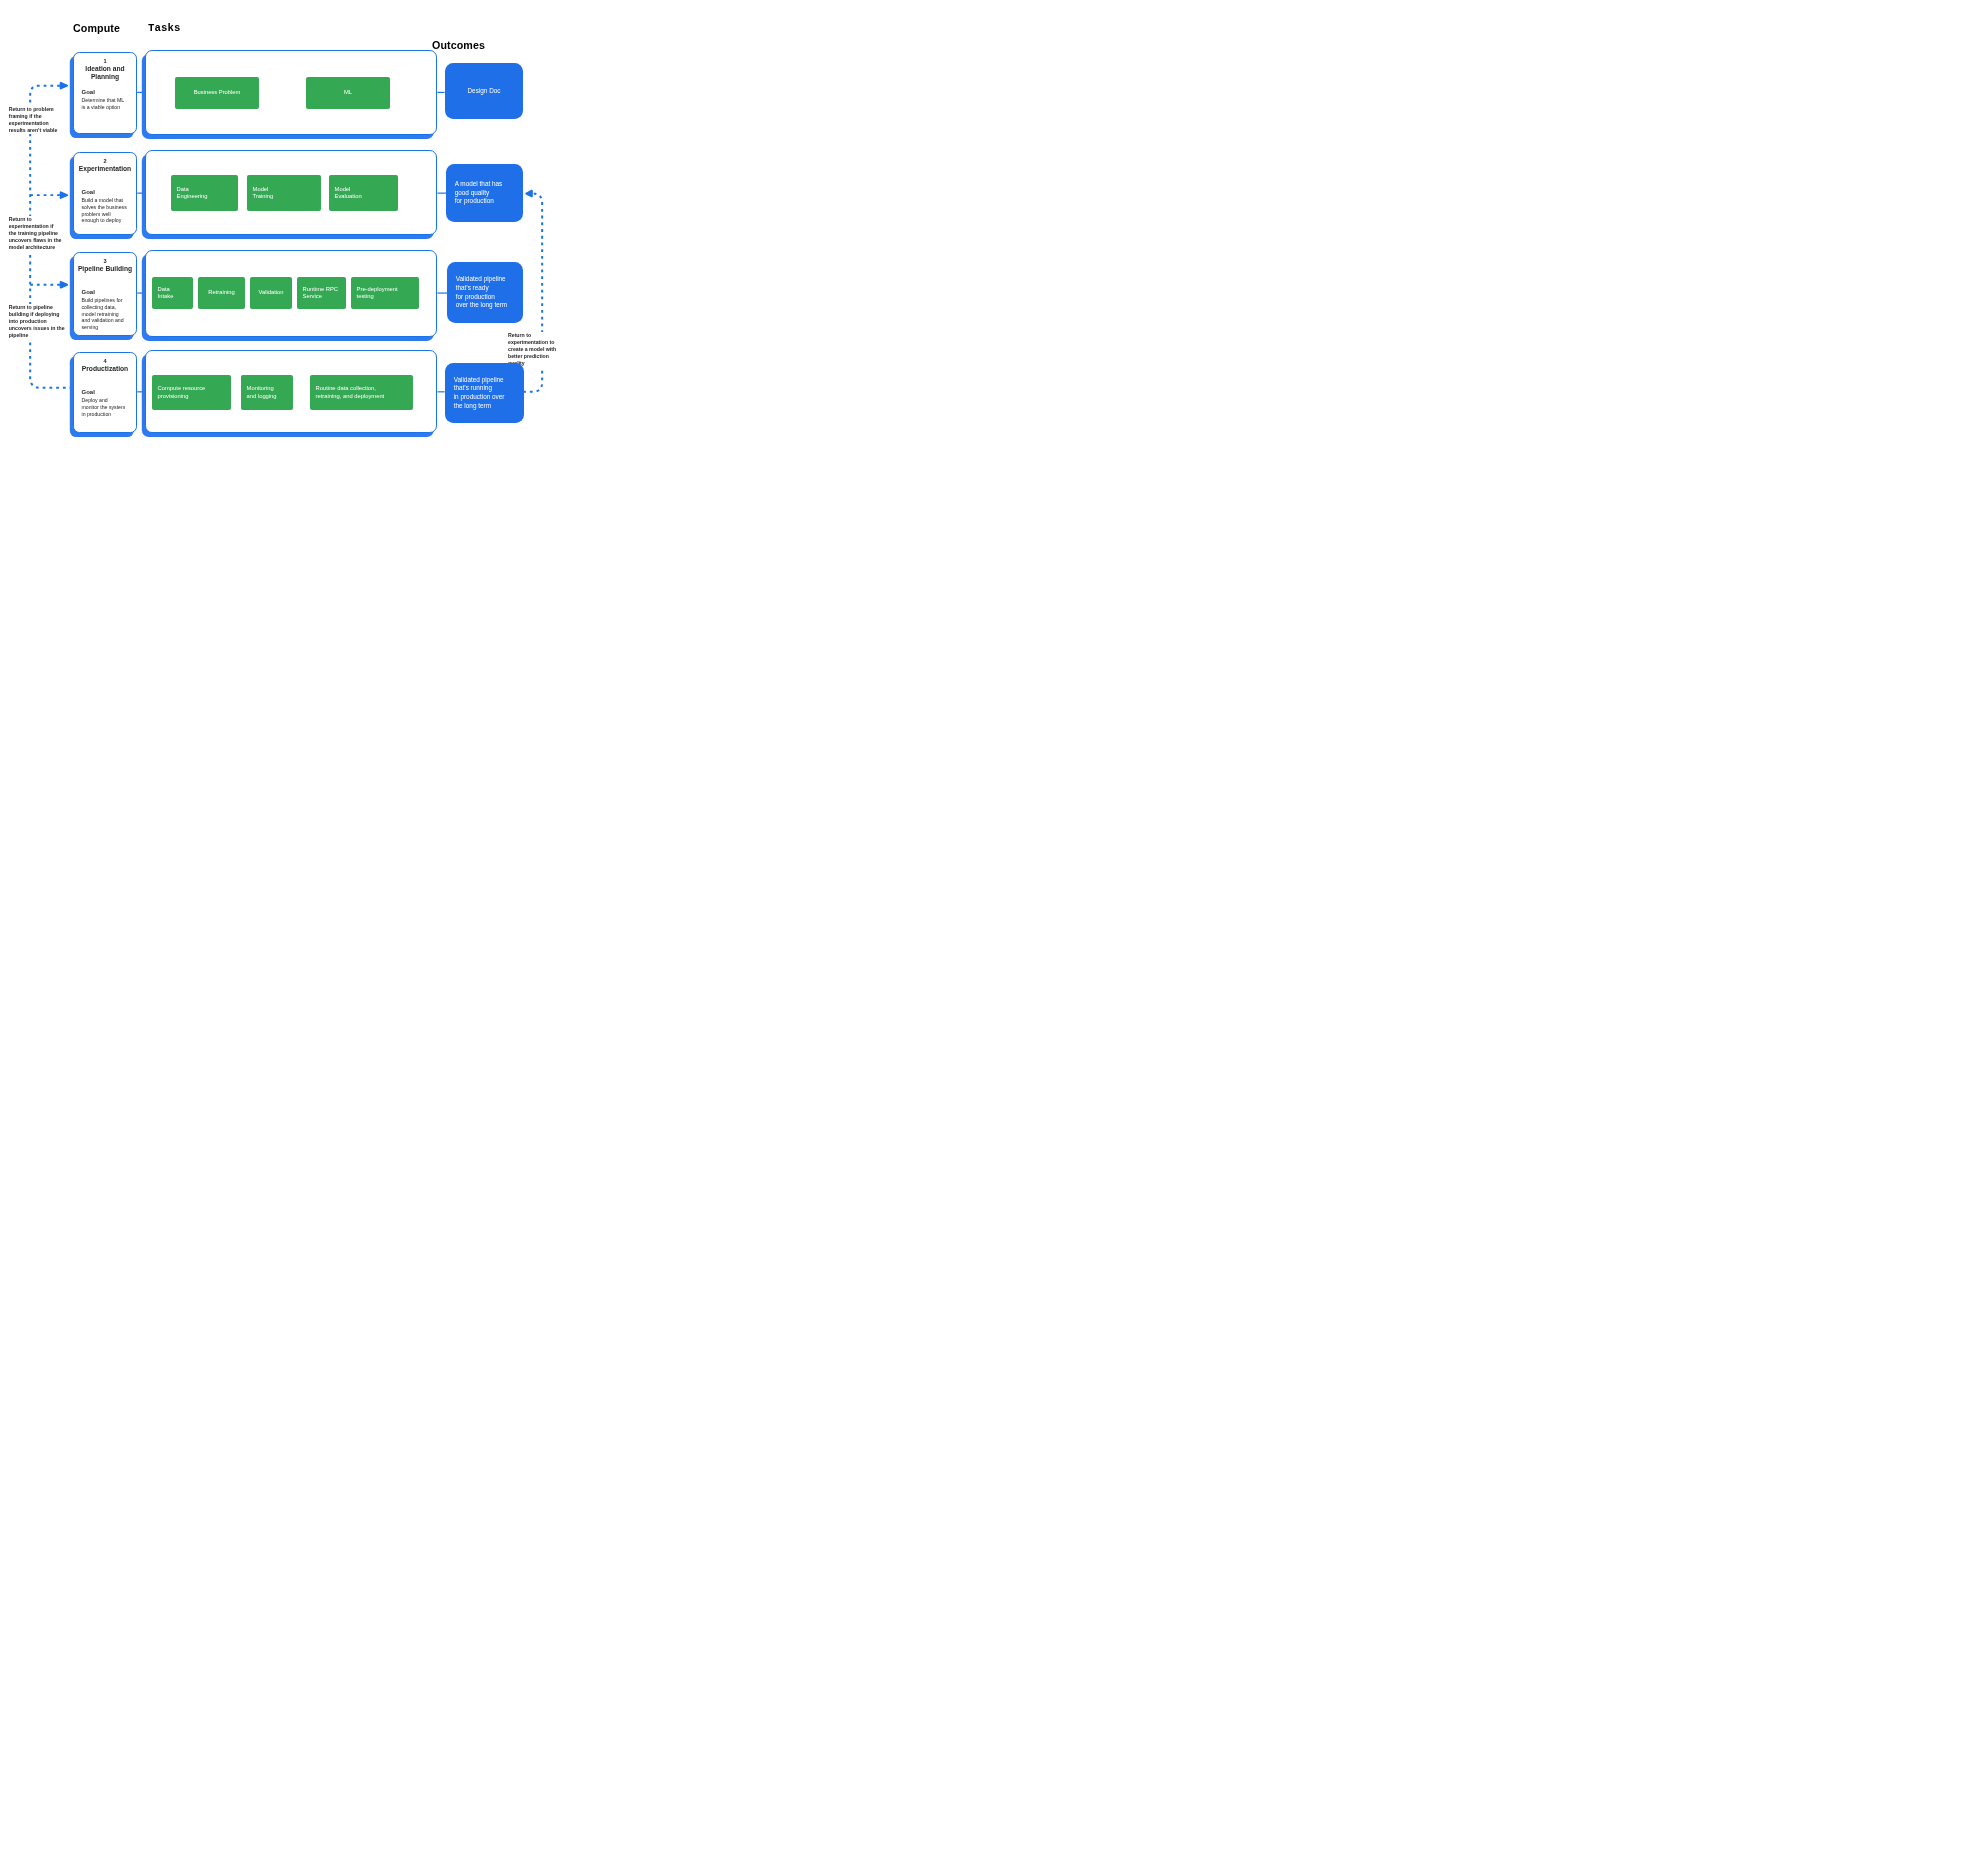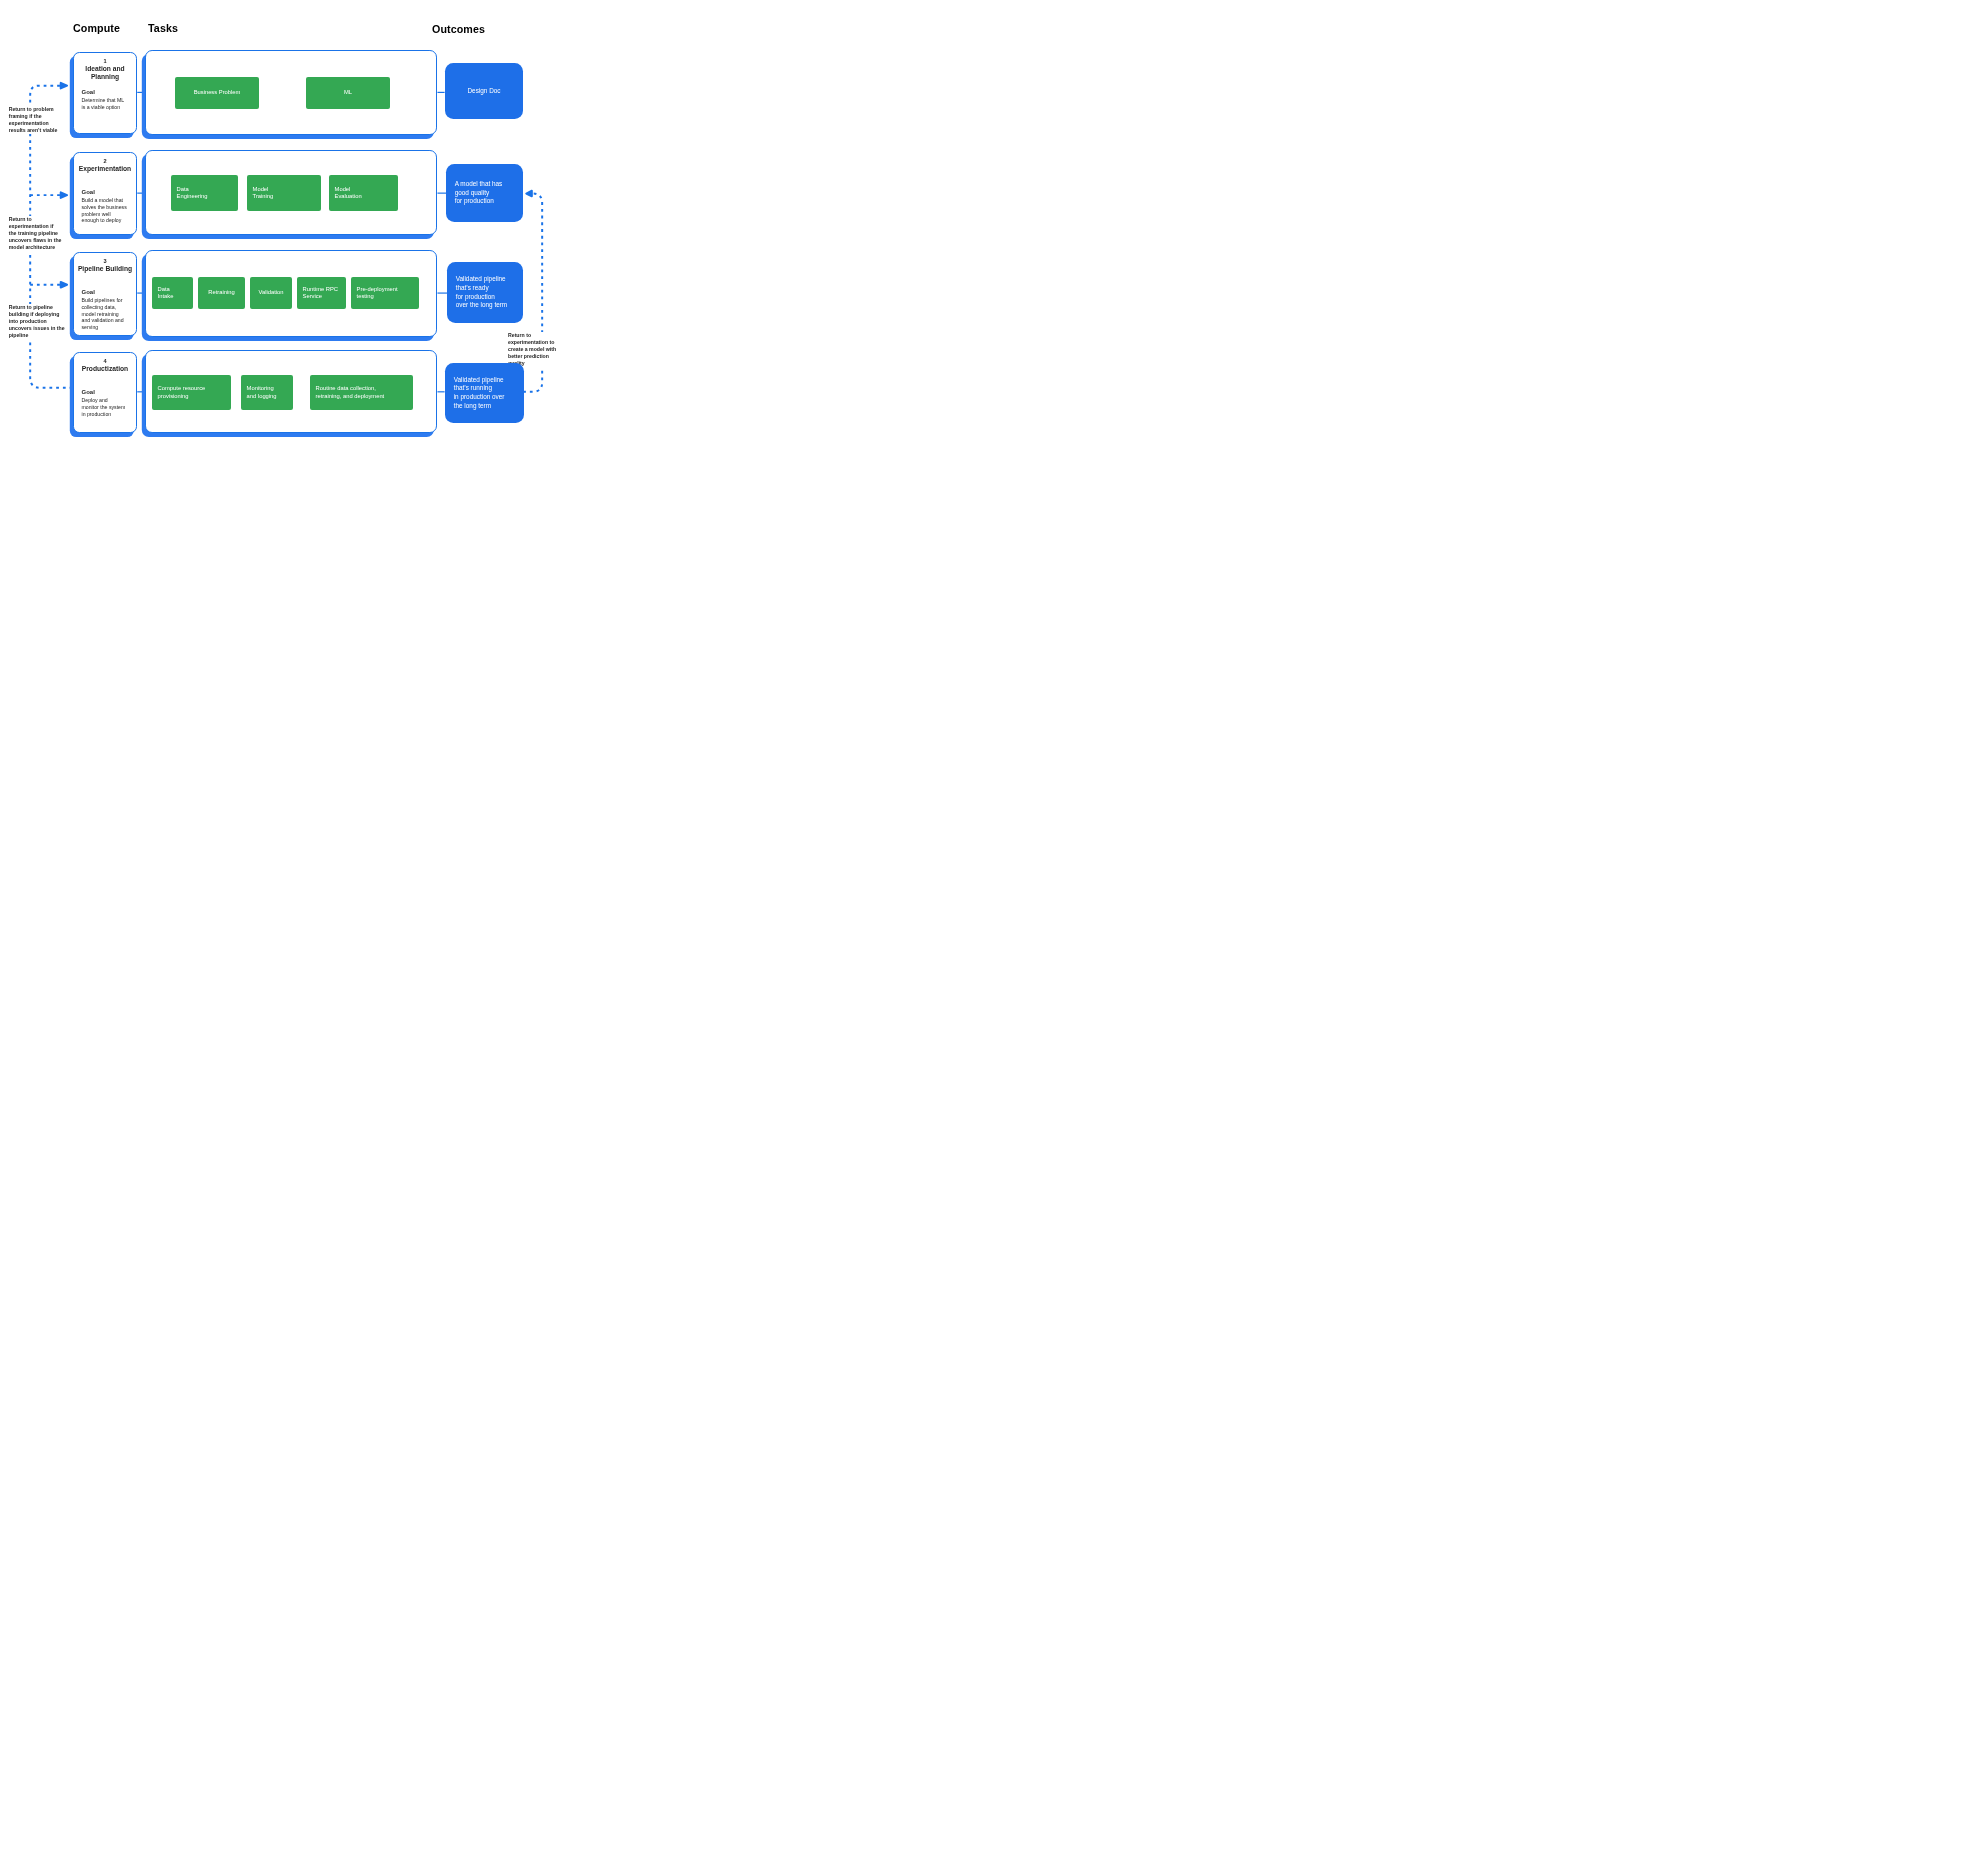--- a/index.html
+++ b/index.html
@@ -53,22 +53,22 @@
   .gah{fill:var(--green);stroke:var(--green);stroke-width:4;stroke-linejoin:round;}
   .dash{stroke:var(--blue);stroke-width:5;fill:none;stroke-dasharray:7 10;}
   .bah{fill:var(--blue);stroke:var(--blue);stroke-width:5;stroke-linejoin:round;}
 </style>
 </head>
 <body>
 
 <div class="canvas">
 
   <div class="hdr" style="left:73px;top:22px;">Compute</div>
-  <div class="hdr" style="left:148px;top:22px;">Tasks</div>
-  <div class="hdr" style="left:432px;top:23px;">Outcomes</div>
+  <div class="hdr" style="left:148px;top:22px;font-family:Liberation Mono, monospace;">Tasks</div>
+  <div class="hdr" style="left:432px;top:39px;">Outcomes</div>
 
   <svg class="overlay" width="564" height="464" viewBox="0 0 1420 1170">
 
     <path class="dash" d="M 150 216 H 96 Q 75 216 75 240 V 952 Q 75 978 100 978 H 178"></path>
     <path class="dash" d="M 75 492 H 150"></path>
     <path class="dash" d="M 75 718 H 150"></path>
     <polygon class="bah" points="152,209 152,223 168,216"></polygon>
     <polygon class="bah" points="152,485 152,499 168,492"></polygon>
     <polygon class="bah" points="152,711 152,725 168,718"></polygon>
 

